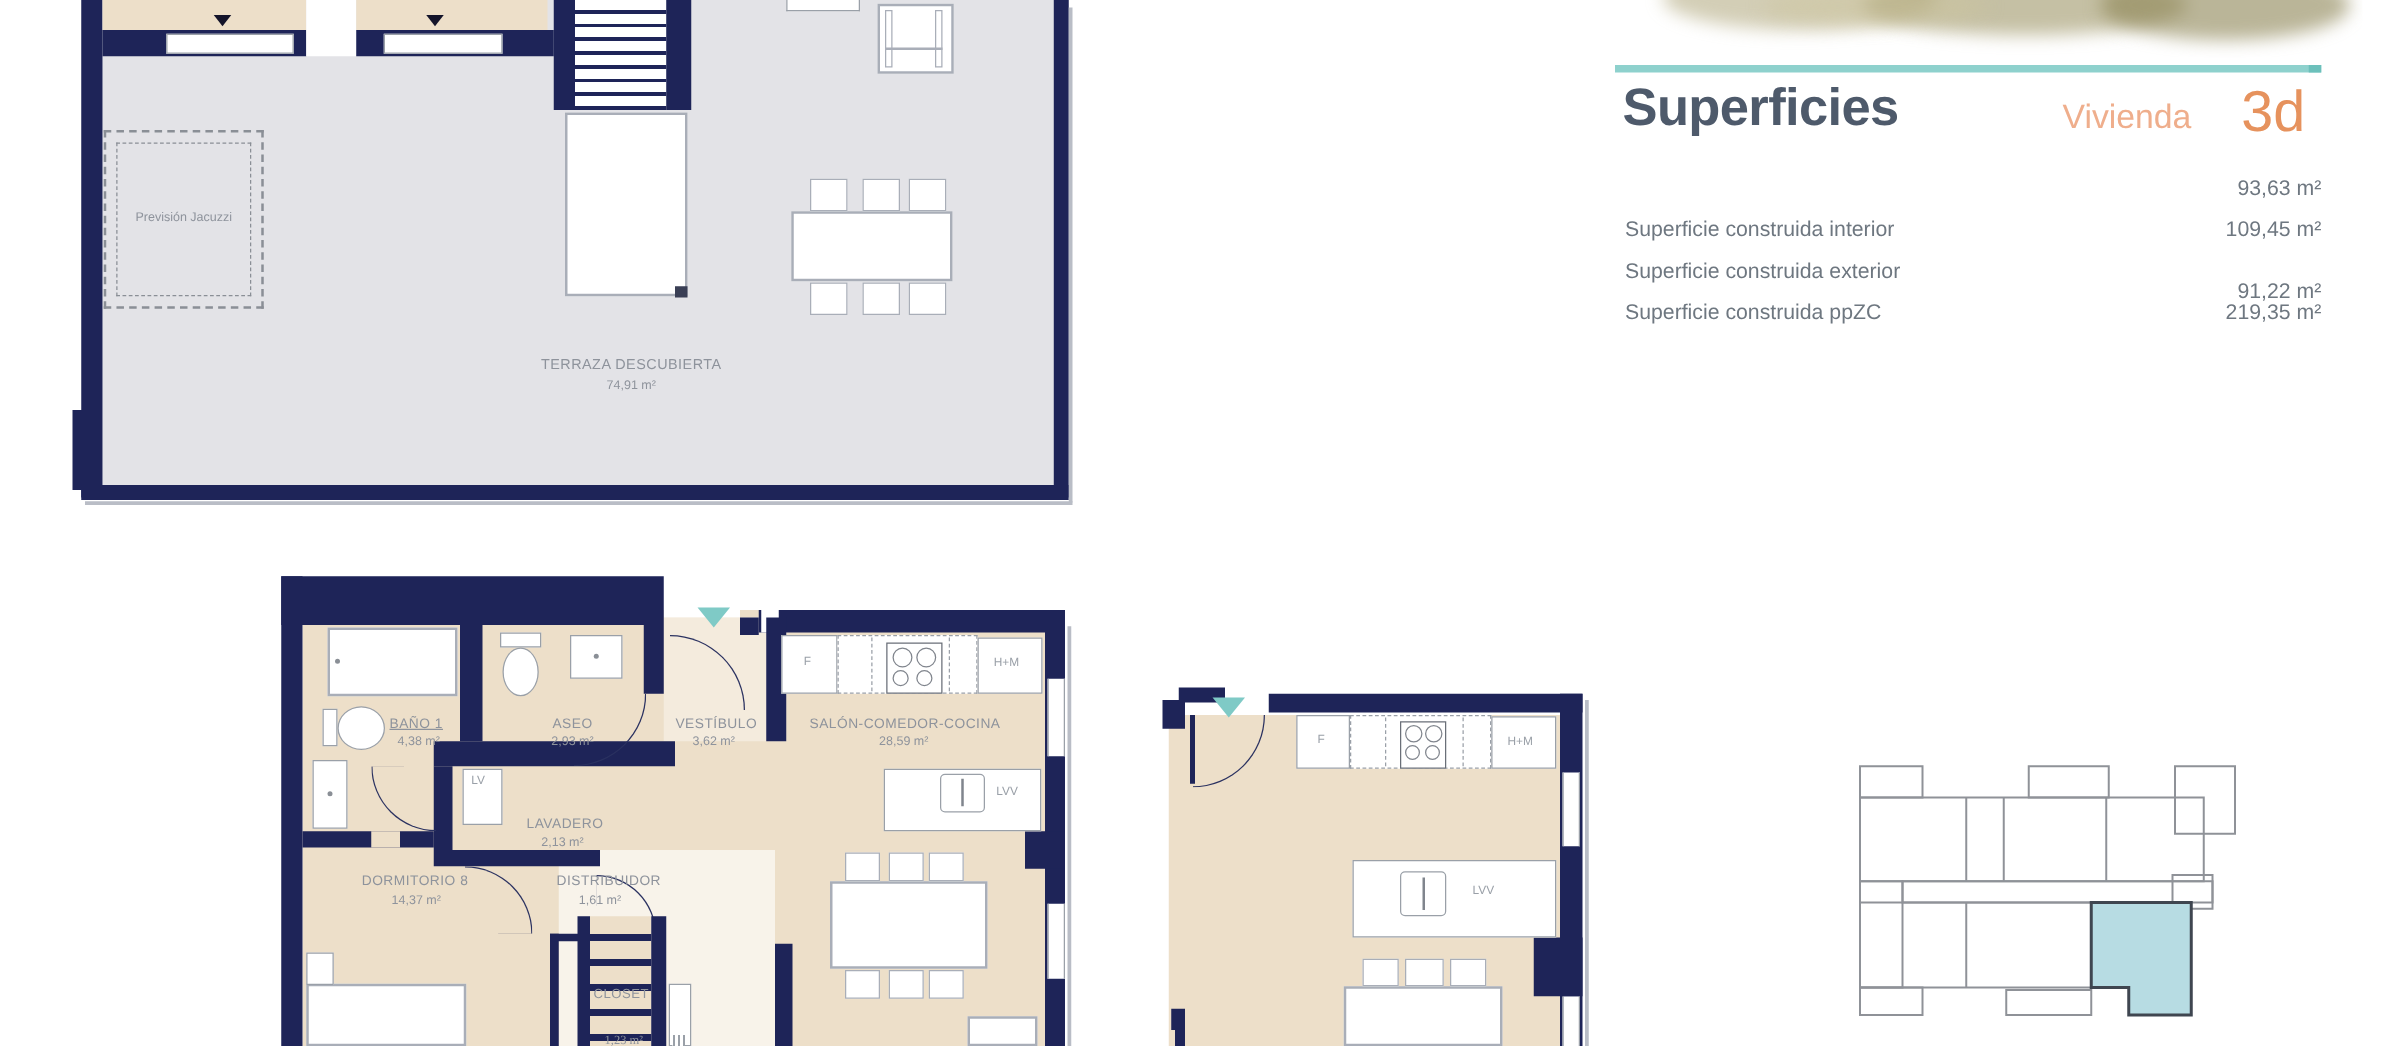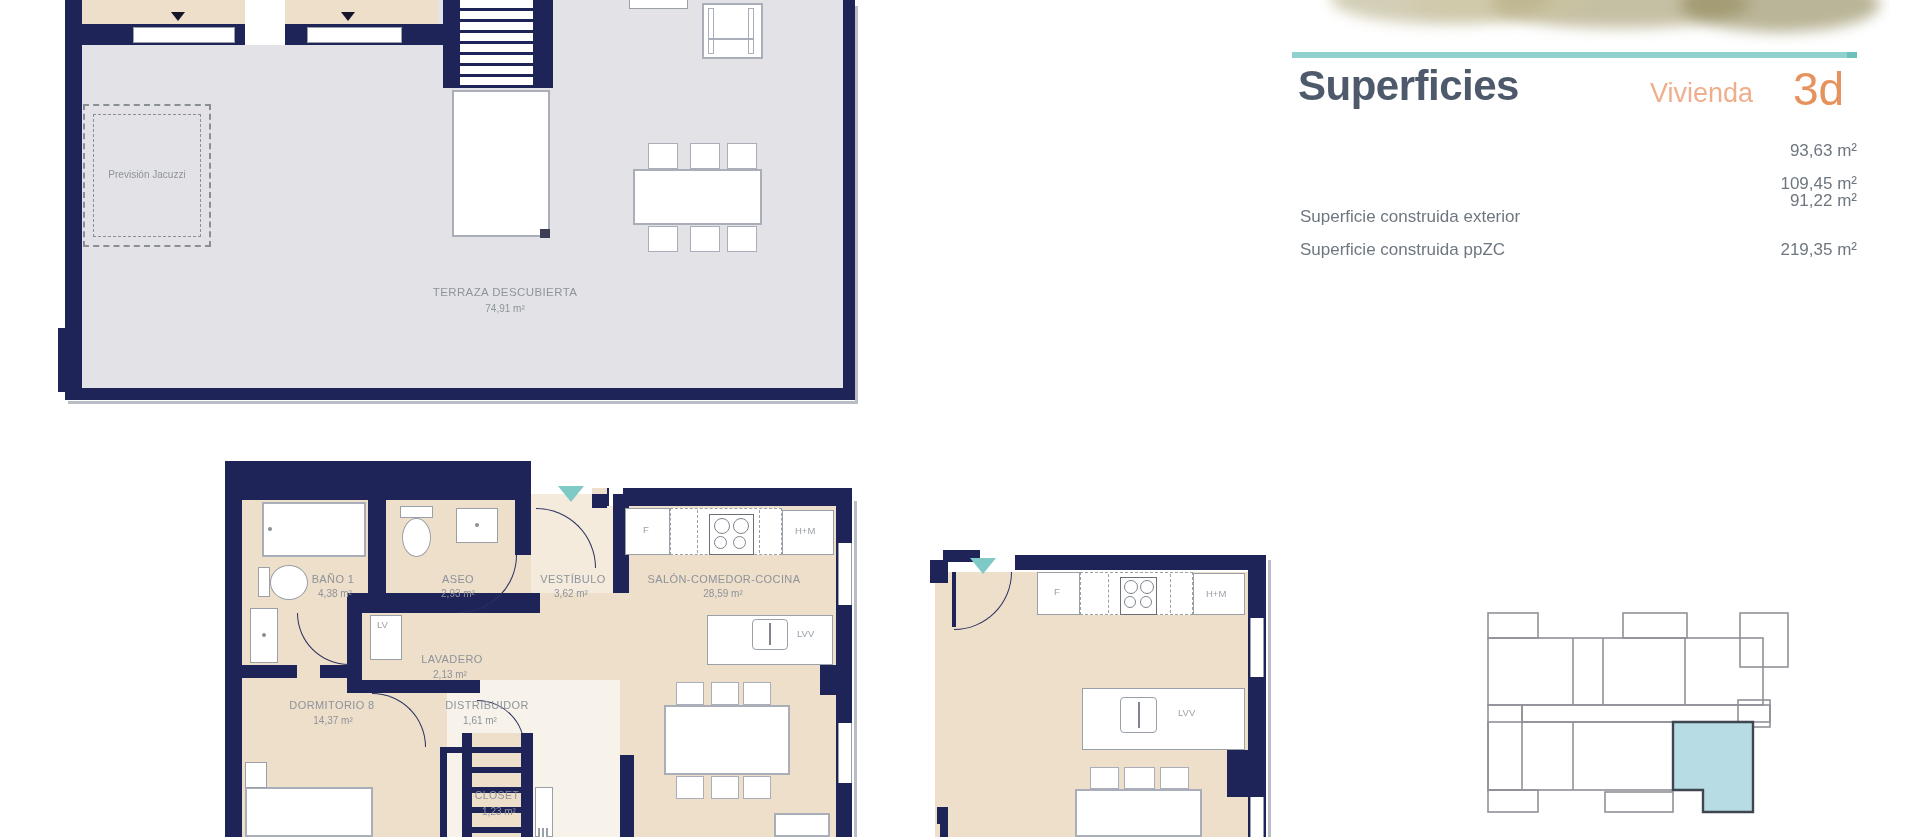--- a/index.html
+++ b/index.html
@@ -88,23 +88,24 @@
     <div class="blob" style="left:390px;top:-24px;width:200px;height:56px;background:rgba(140,132,84,.6);"></div>
     <div class="blob" style="left:120px;top:-10px;width:180px;height:30px;background:rgba(205,198,160,.5);"></div>
   </div>
   <div class="abs" style="left:1292px;top:52px;width:565px;height:6px;background:#8ed1cd;"></div>
   <div class="abs" style="left:1847px;top:52px;width:10px;height:6px;background:#6cc0bb;"></div>
   <div class="abs" style="left:1298px;top:62px;font-size:42px;font-weight:bold;color:#4e5a6b;letter-spacing:-.5px;">Superficies</div>
   <div class="abs" style="left:1650px;top:78px;font-size:27px;color:#efae8c;">Vivienda</div>
   <div class="abs" style="left:1793px;top:62px;font-size:46px;color:#e6925d;">3d</div>
 
   <div class="row-value" style="top:141px;">93,63 m²</div>
+  <div class="row-label" style="top:174px;">Superficie construida interior</div>
   <div class="row-value" style="top:174px;">109,45 m²</div>
   <div class="row-label" style="top:207px;">Superficie construida exterior</div>
-  <div class="row-value" style="top:191px;">91,22 m²</div>
+  <div class="row-value" style="top:223px;">91,22 m²</div>
   <div class="row-label" style="top:240px;">Superficie construida ppZC</div>
   <div class="row-value" style="top:240px;">219,35 m²</div>
 
   <div class="abs" style="left:225px;top:461px;width:635px;height:376px;">
 
     <div class="abs beige" style="left:17px;top:27px;width:610px;height:349px;"></div>
     <div class="abs beige-lt" style="left:306px;top:33px;width:98px;height:99px;"></div>
     <div class="abs" style="left:222px;top:219px;width:173px;height:157px;background:#f8f3ea;"></div>
     <div class="abs" style="left:306px;top:0;width:61px;height:33px;background:#fff;"></div>
 
@@ -182,36 +183,36 @@
 
     <div class="abs fix" style="left:20px;top:326px;width:128px;height:50px;"></div>
     <div class="abs fix-thin" style="left:20px;top:301px;width:22px;height:26px;"></div>
 
     <div class="abs navy" style="left:237px;top:272px;width:10px;height:104px;"></div>
     <div class="abs slats" style="left:247px;top:272px;width:49px;height:104px;"></div>
     <div class="abs navy" style="left:296px;top:272px;width:12px;height:104px;"></div>
     <div class="abs fix-thin" style="left:310px;top:326px;width:18px;height:50px;"></div>
     <div class="abs" style="left:313px;top:367px;width:10px;height:9px;background:repeating-linear-gradient(90deg,#9aa0a8 0 2px,#fff 2px 4px);"></div>
 
-    <div class="lbl" style="left:108px;top:112px;">BAÑO 1</div>
+    <div class="lbl" style="left:108px;top:112px;text-decoration:underline;">BAÑO 1</div>
     <div class="lbl-sm" style="left:110px;top:127px;">4,38 m²</div>
     <div class="lbl" style="left:233px;top:112px;">ASEO</div>
     <div class="lbl-sm" style="left:233px;top:127px;">2,93 m²</div>
     <div class="lbl" style="left:348px;top:112px;">VESTÍBULO</div>
     <div class="lbl-sm" style="left:346px;top:127px;">3,62 m²</div>
     <div class="lbl" style="left:499px;top:112px;">SALÓN-COMEDOR-COCINA</div>
     <div class="lbl-sm" style="left:498px;top:127px;">28,59 m²</div>
     <div class="lbl" style="left:227px;top:192px;">LAVADERO</div>
     <div class="lbl-sm" style="left:225px;top:208px;">2,13 m²</div>
     <div class="lbl" style="left:107px;top:238px;">DORMITORIO 8</div>
     <div class="lbl-sm" style="left:108px;top:254px;">14,37 m²</div>
     <div class="lbl" style="left:262px;top:238px;">DISTRIBUIDOR</div>
     <div class="lbl-sm" style="left:255px;top:254px;">1,61 m²</div>
     <div class="lbl" style="left:272px;top:328px;font-size:10.5px;">CLOSET</div>
-    <div class="lbl-sm" style="left:274px;top:345px;">1,23 m²</div>
+    <div class="lbl-sm" style="left:274px;top:366px;font-family:Liberation Serif, serif;">1,23 m²</div>
   </div>
 
   <div class="abs" style="left:930px;top:545px;width:345px;height:292px;">
     <div class="abs beige" style="left:5px;top:27px;width:313px;height:265px;"></div>
     <div class="abs navy" style="left:13px;top:5px;width:37px;height:12px;"></div>
     <div class="abs navy" style="left:0;top:15px;width:18px;height:23px;"></div>
     <div class="tri-teal" style="left:40px;top:13px;"></div>
     <div class="abs navy" style="left:22px;top:27px;width:4px;height:55px;"></div>
     <div class="arc" style="left:24px;top:27px;width:58px;height:58px;border-radius:0 0 100% 0;border-left:none;border-top:none;"></div>
     <div class="abs navy" style="left:85px;top:10px;width:251px;height:15px;"></div>

